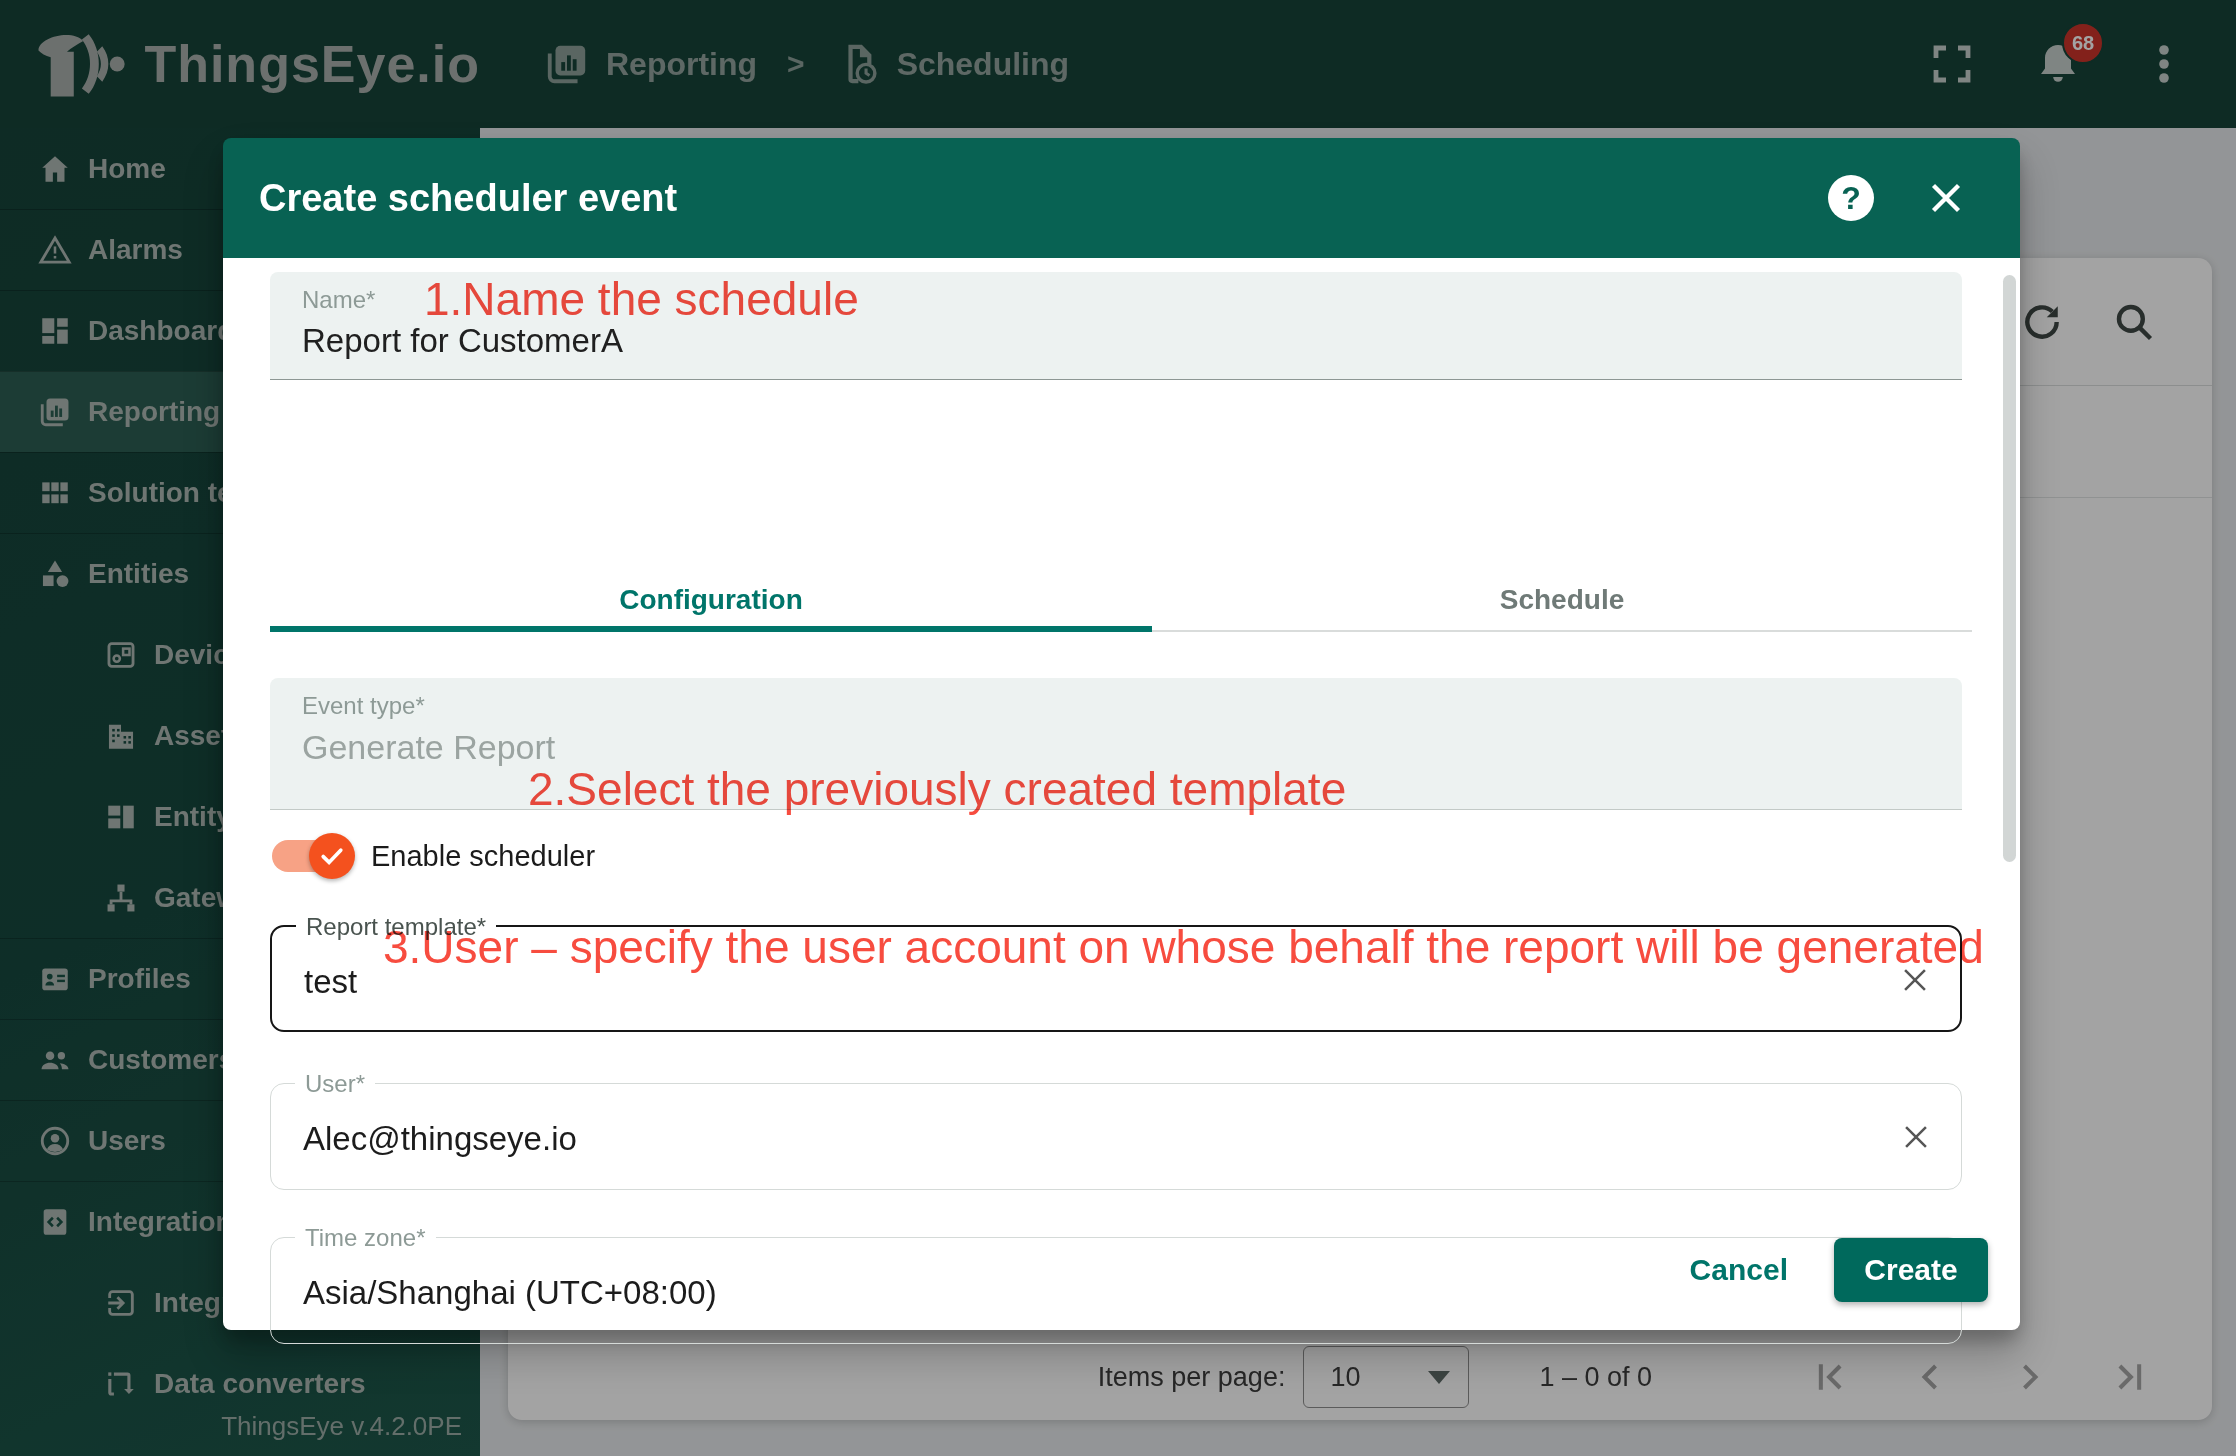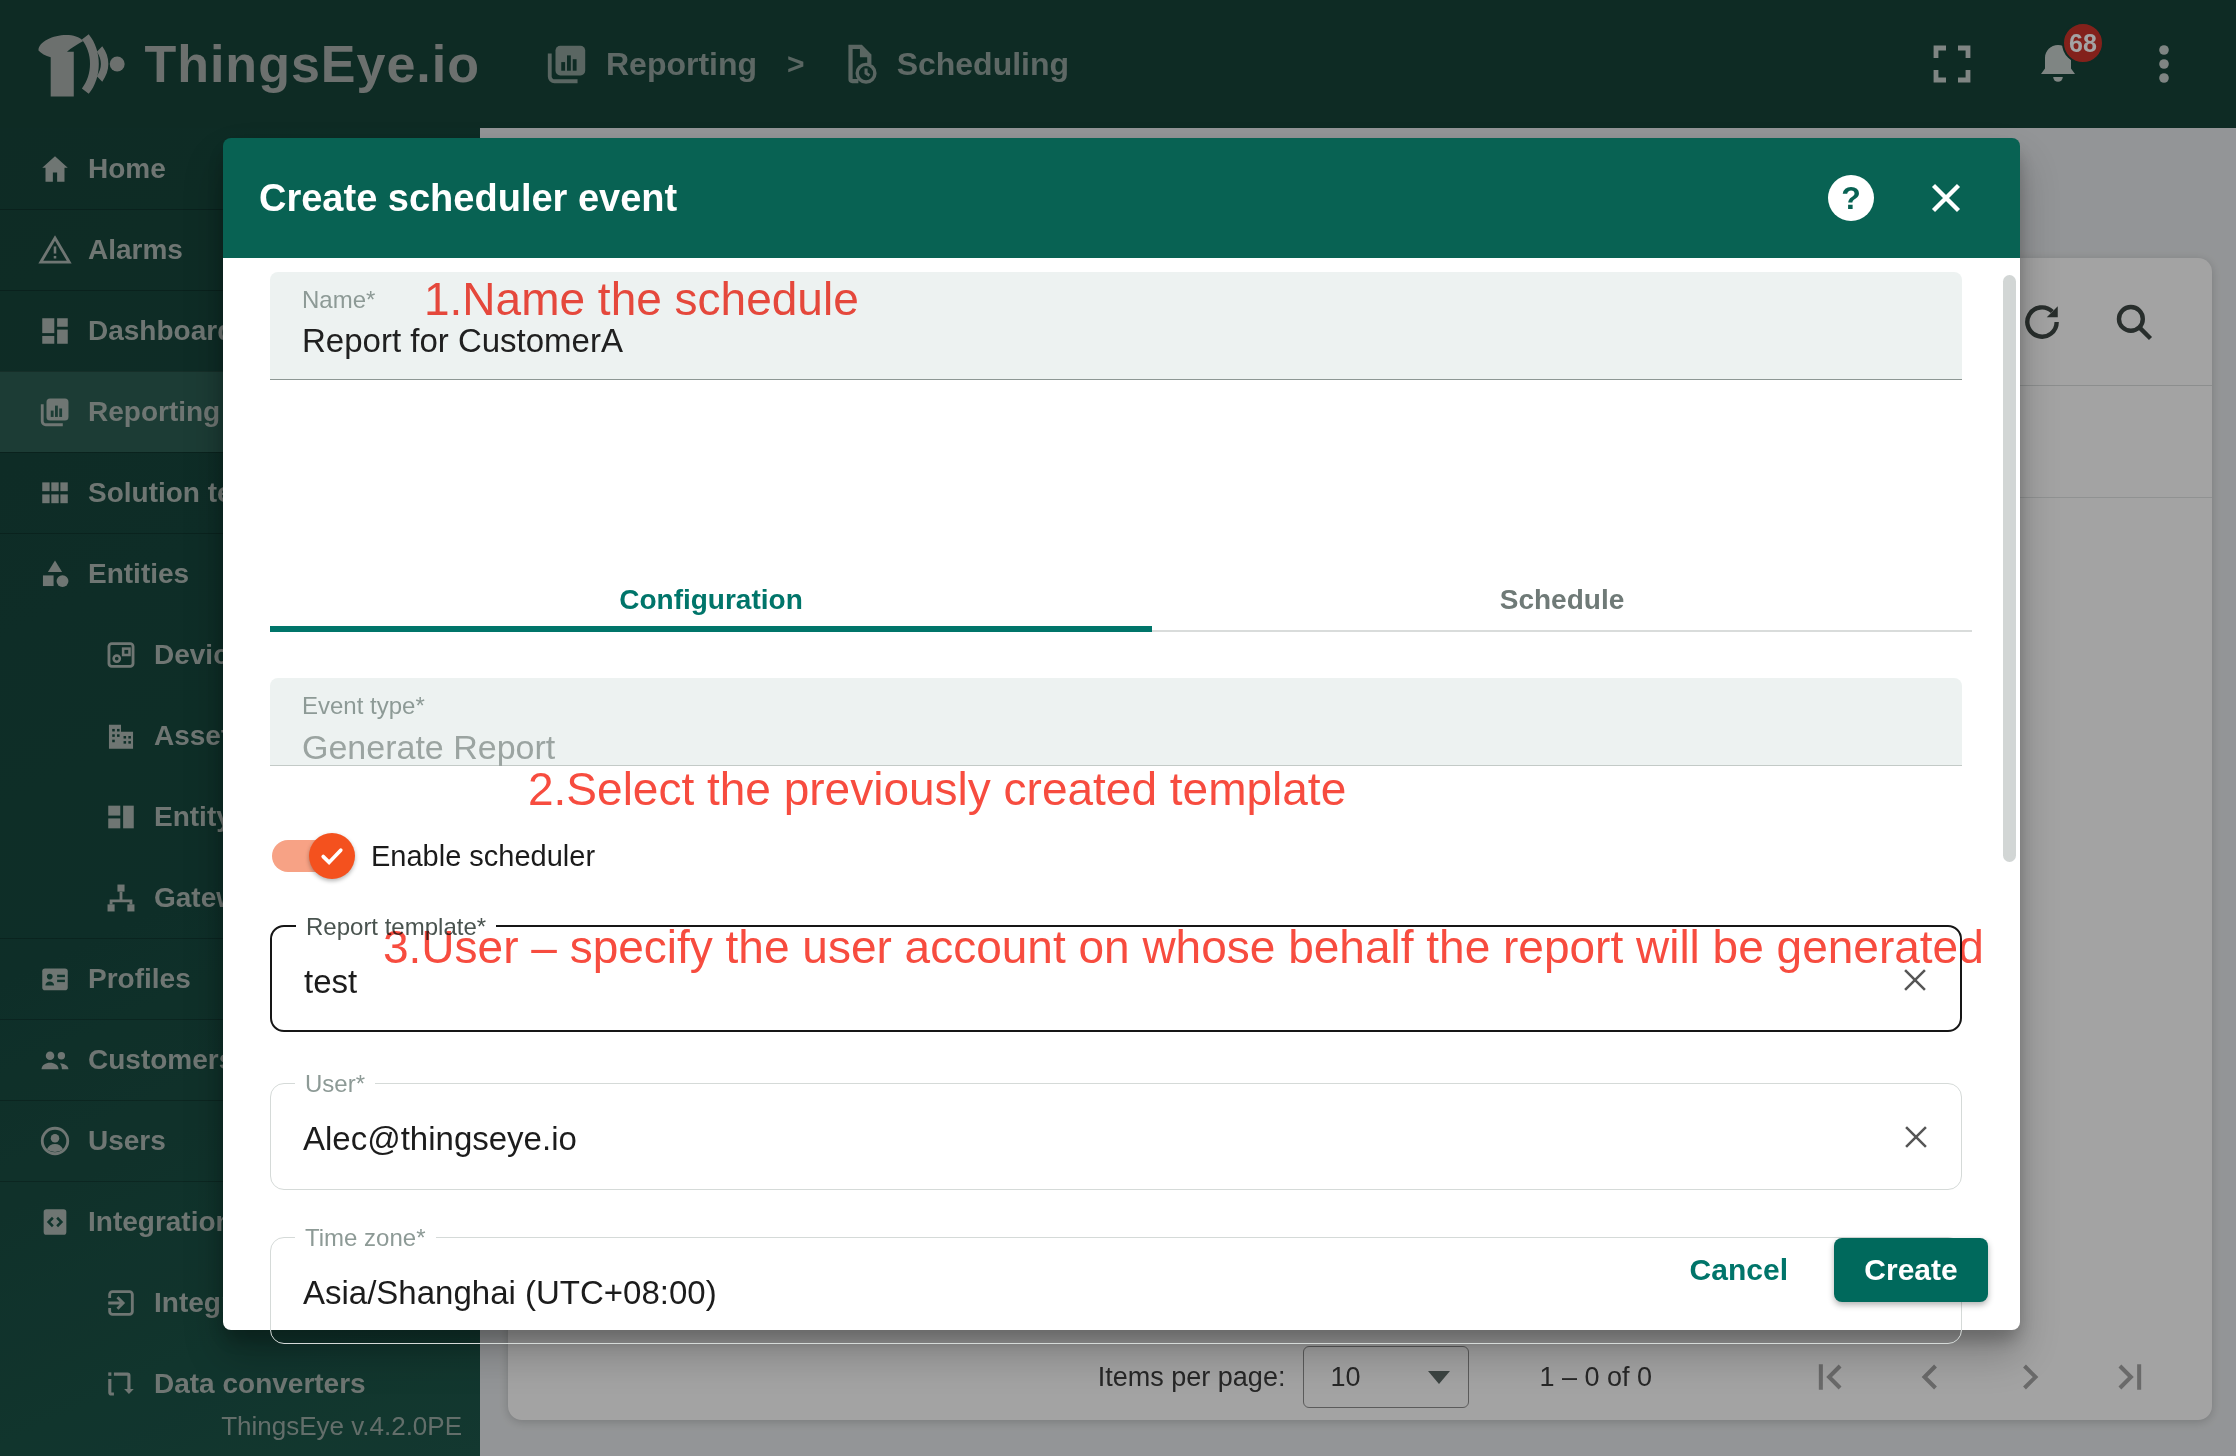--- a/index.html
+++ b/index.html
@@ -12,21 +12,21 @@
   .logo { display:flex; align-items:center; gap:14px; padding-left:28px; width:480px; }
   .logo svg { width:104px; height:76px; }
   .logo-text { font-size:52px; font-weight:bold; color:#a9b0ad; letter-spacing:1px; }
   .crumbs { display:flex; align-items:center; gap:22px; color:#93a39e; font-size:32px; font-weight:600; margin-left:64px; }
   .crumb { display:flex; align-items:center; gap:16px; }
   .crumb svg { width:46px; height:46px; color:#8da09a; }
   .crumb-sep { font-size:30px; color:#8da09a; padding:0 8px; }
   .topbar-right { margin-left:auto; display:flex; align-items:center; gap:58px; padding-right:48px; }
   .tb-icon { position:relative; width:48px; height:48px; color:#c7d0cd; cursor:pointer; }
   .tb-icon svg { width:100%; height:100%; }
-  .badge { position:absolute; top:-18px; right:-22px; min-width:42px; height:42px; border-radius:21px; background:#ce352b; color:#fff; font-size:25px; font-weight:bold; display:flex; align-items:center; justify-content:center; border:2px solid #164439; }
+  .badge { position:absolute; top:-18px; right:-22px; min-width:42px; height:42px; border-radius:21px; background:#ce352b; color:#fff; font-size:20px; font-weight:bold; display:flex; align-items:center; justify-content:center; border:2px solid #164439; }
 
   
   .sidebar { position:absolute; left:0; top:128px; width:480px; height:1328px; z-index:1;
              background:linear-gradient(155deg,#16443a 0%,#17493f 55%,#1e584b 100%); }
   .srow { position:relative; height:81px; display:flex; align-items:center; color:#aeb9b4; cursor:pointer; }
   .srow.line { border-top:1px solid rgba(0,0,0,0.22); }
   .srow.active { background:#2d5f53; }
   .sic { width:34px; height:34px; margin-left:38px; flex:0 0 34px; }
   .srow.sub .sic { margin-left:104px; }
   .sic svg { width:34px; height:34px; }
@@ -61,21 +61,21 @@
   .mh-close svg { width:100%; height:100%; }
 
   .modal-body { position:absolute; top:120px; left:0; right:0; bottom:0; background:#fff; border-radius:0 0 8px 8px; }
   .mscroll { position:absolute; right:4px; top:17px; width:13px; height:587px; background:#d2d6d5; border-radius:7px; }
 
   
   .ffield { position:absolute; left:47px; width:1692px; background:#edf2f1; border-radius:8px 8px 0 0; }
   .ffield .flabel { position:absolute; left:32px; top:14px; font-size:24px; color:#8d9a96; }
   .ffield .fvalue { position:absolute; left:32px; top:50px; font-size:33px; color:#202020; }
   #f-name { top:14px; height:108px; border-bottom:1px solid #8d9794; }
-  #f-event { top:420px; height:88px; border-bottom:1px solid #c3cac7; }
+  #f-event { top:420px; height:132px; border-bottom:1px solid #c3cac7; }
   #f-event .fvalue { color:#9ba4a1; font-size:34px; }
 
   
   .tabs { position:absolute; top:292px; left:47px; width:1702px; height:82px; }
   .tab { position:absolute; top:12px; height:76px; display:flex; align-items:center; justify-content:center; font-size:28px; font-weight:600; cursor:pointer; }
   .tab.t1 { left:0; width:882px; color:#00756a; }
   .tab.t2 { left:882px; width:820px; color:#6f7a77; }
   .tab-bar-active { position:absolute; left:0; top:76px; width:882px; height:6px; background:#00756a; }
   .tab-bar-rest { position:absolute; left:882px; top:80px; width:820px; height:2px; background:#d9dcdb; }
 

